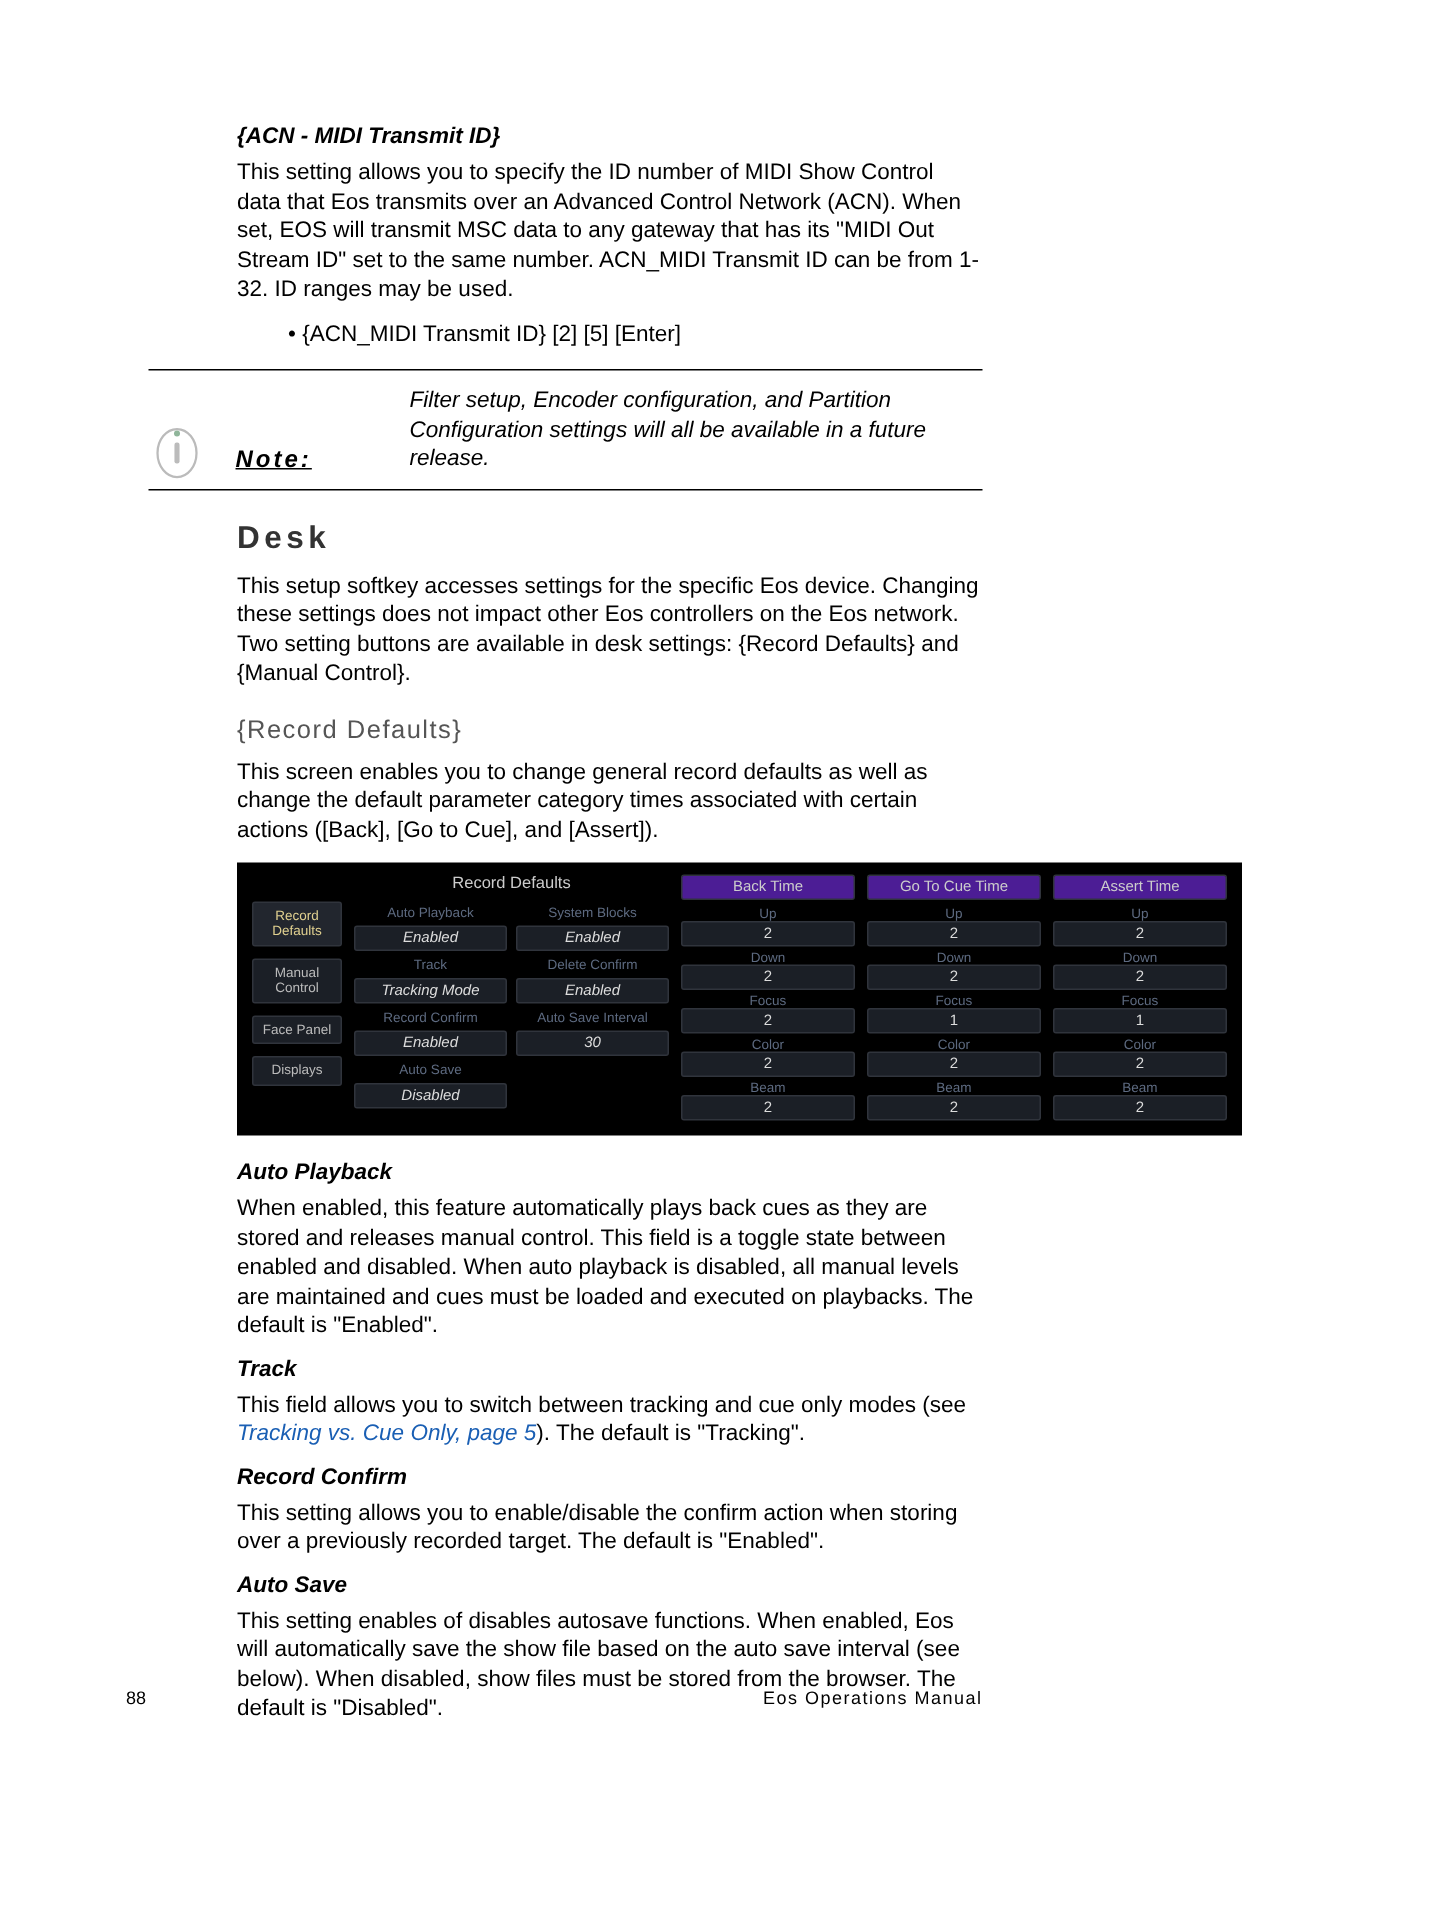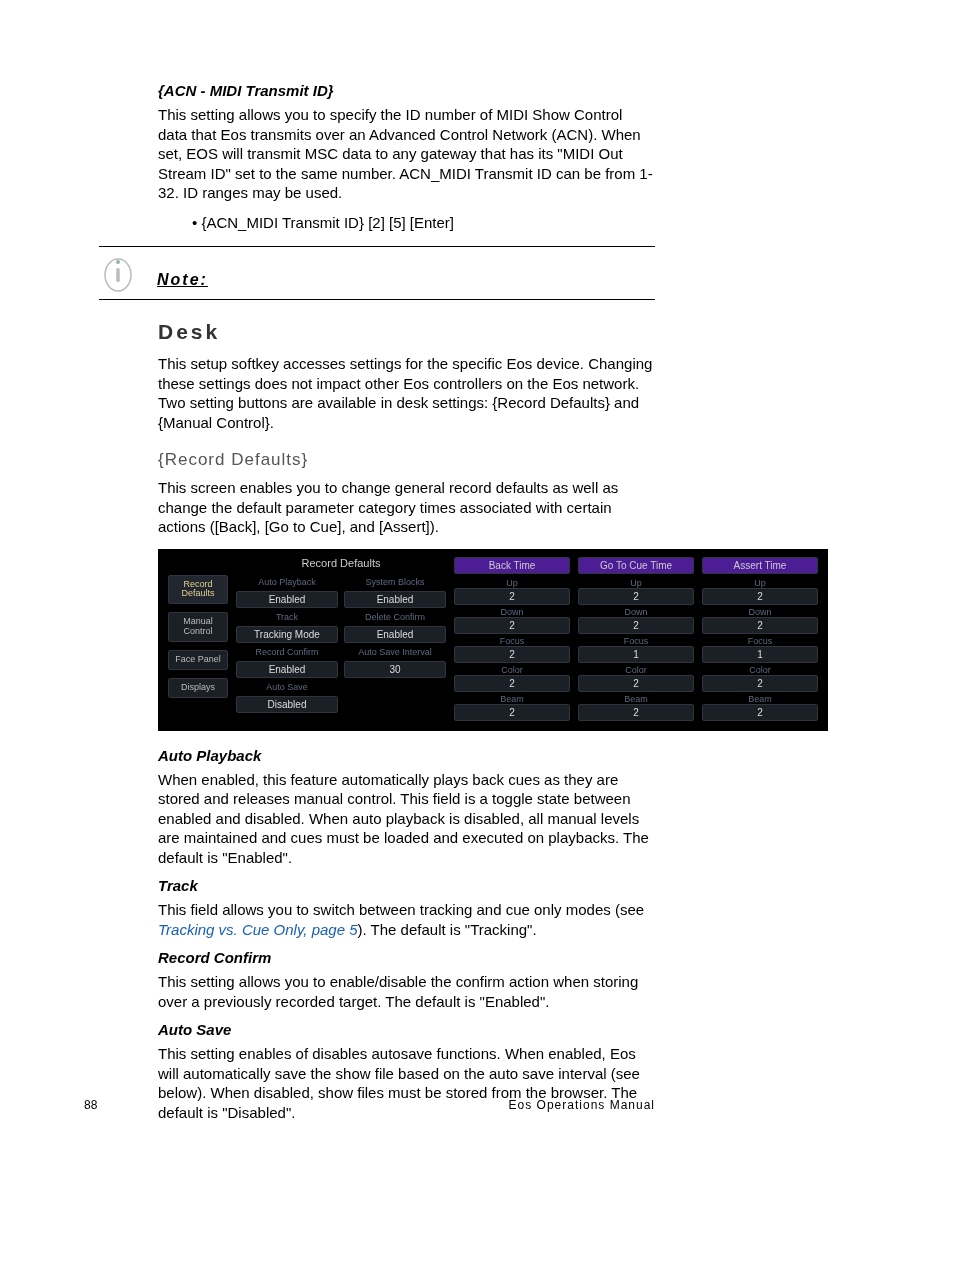--- a/index.html
+++ b/index.html
@@ -24,21 +24,21 @@
   .panel { width: 670px; margin: 12px auto 16px auto; background: #000; padding: 8px 10px; font-family: Arial, sans-serif; }
   .panel-grid { display: flex; gap: 8px; }
   .panel-col { display: flex; flex-direction: column; }
   .panel-col.tabs { width: 60px; }
   .tab { font-size: 9px; color: #bbb; background: #1b1f26; border: 1px solid #30343c; border-radius: 2px; text-align: center; padding: 4px 2px; margin-bottom: 8px; line-height: 1.1; }
   .tab.active { color: #e0d090; background: #22262e; }
   .panel-title { color: #ccc; font-size: 11px; text-align: center; padding: 0 0 6px 0; }
   .panel-col.settings { width: 210px; }
   .settings-grid { display: grid; grid-template-columns: 1fr 1fr; gap: 2px 6px; }
   .lbl { color: #5d6a80; font-size: 9px; text-align: center; padding: 2px 0; }
-  .val { color: #ddd; font-size: 10px; text-align: center; background: #1b1f26; border: 1px solid #30343c; border-radius: 2px; padding: 2px 0; }
+  .val { color: #ddd; font-size: 10px; text-align: center; background: #1b1f26; border: 1px solid #30343c; border-radius: 2px; padding: 2px 0; font-style: italic; }
   .panel-col.timecol { flex: 1; }
   .time-head { color: #ccc; font-size: 10px; text-align: center; background: #4c1d95; border: 1px solid #30343c; border-radius: 2px; padding: 2px 0; margin-bottom: 4px; }
   .time-row-lbl { color: #5d6a80; font-size: 9px; text-align: center; padding: 0; }
   .time-row-val { color: #ddd; font-size: 10px; text-align: center; background: #1b1f26; border: 1px solid #30343c; border-radius: 2px; padding: 2px 0; margin-bottom: 2px; }
 </style>
 </head>
 <body>
 
 <div class="page">
   <div class="content">
@@ -49,20 +49,21 @@
 
     <div class="note-block">
       <div class="note-icon">
         <svg width="30" height="40" viewBox="0 0 30 40">
           <ellipse cx="15" cy="22" rx="13" ry="16" fill="none" stroke="#bbb" stroke-width="1.5"></ellipse>
           <circle cx="15" cy="9" r="2" fill="#8fb59a"></circle>
           <rect x="13.3" y="15" width="3.4" height="14" rx="1.5" fill="#bbb"></rect>
         </svg>
       </div>
       <div class="note-label">Note:</div>
+      <div class="note-text">Filter setup, Encoder configuration, and Partition Configuration settings will all be available in a future release.</div>
     </div>
 
     <div class="h2">Desk</div>
     <div class="p">This setup softkey accesses settings for the specific Eos device. Changing these settings does not impact other Eos controllers on the Eos network. Two setting buttons are available in desk settings: {Record Defaults} and {Manual Control}.</div>
 
     <div class="h3">{Record Defaults}</div>
     <div class="p">This screen enables you to change general record defaults as well as change the default parameter category times associated with certain actions ([Back], [Go to Cue], and [Assert]).</div>
 
     <div class="panel">
       <div class="panel-grid">

